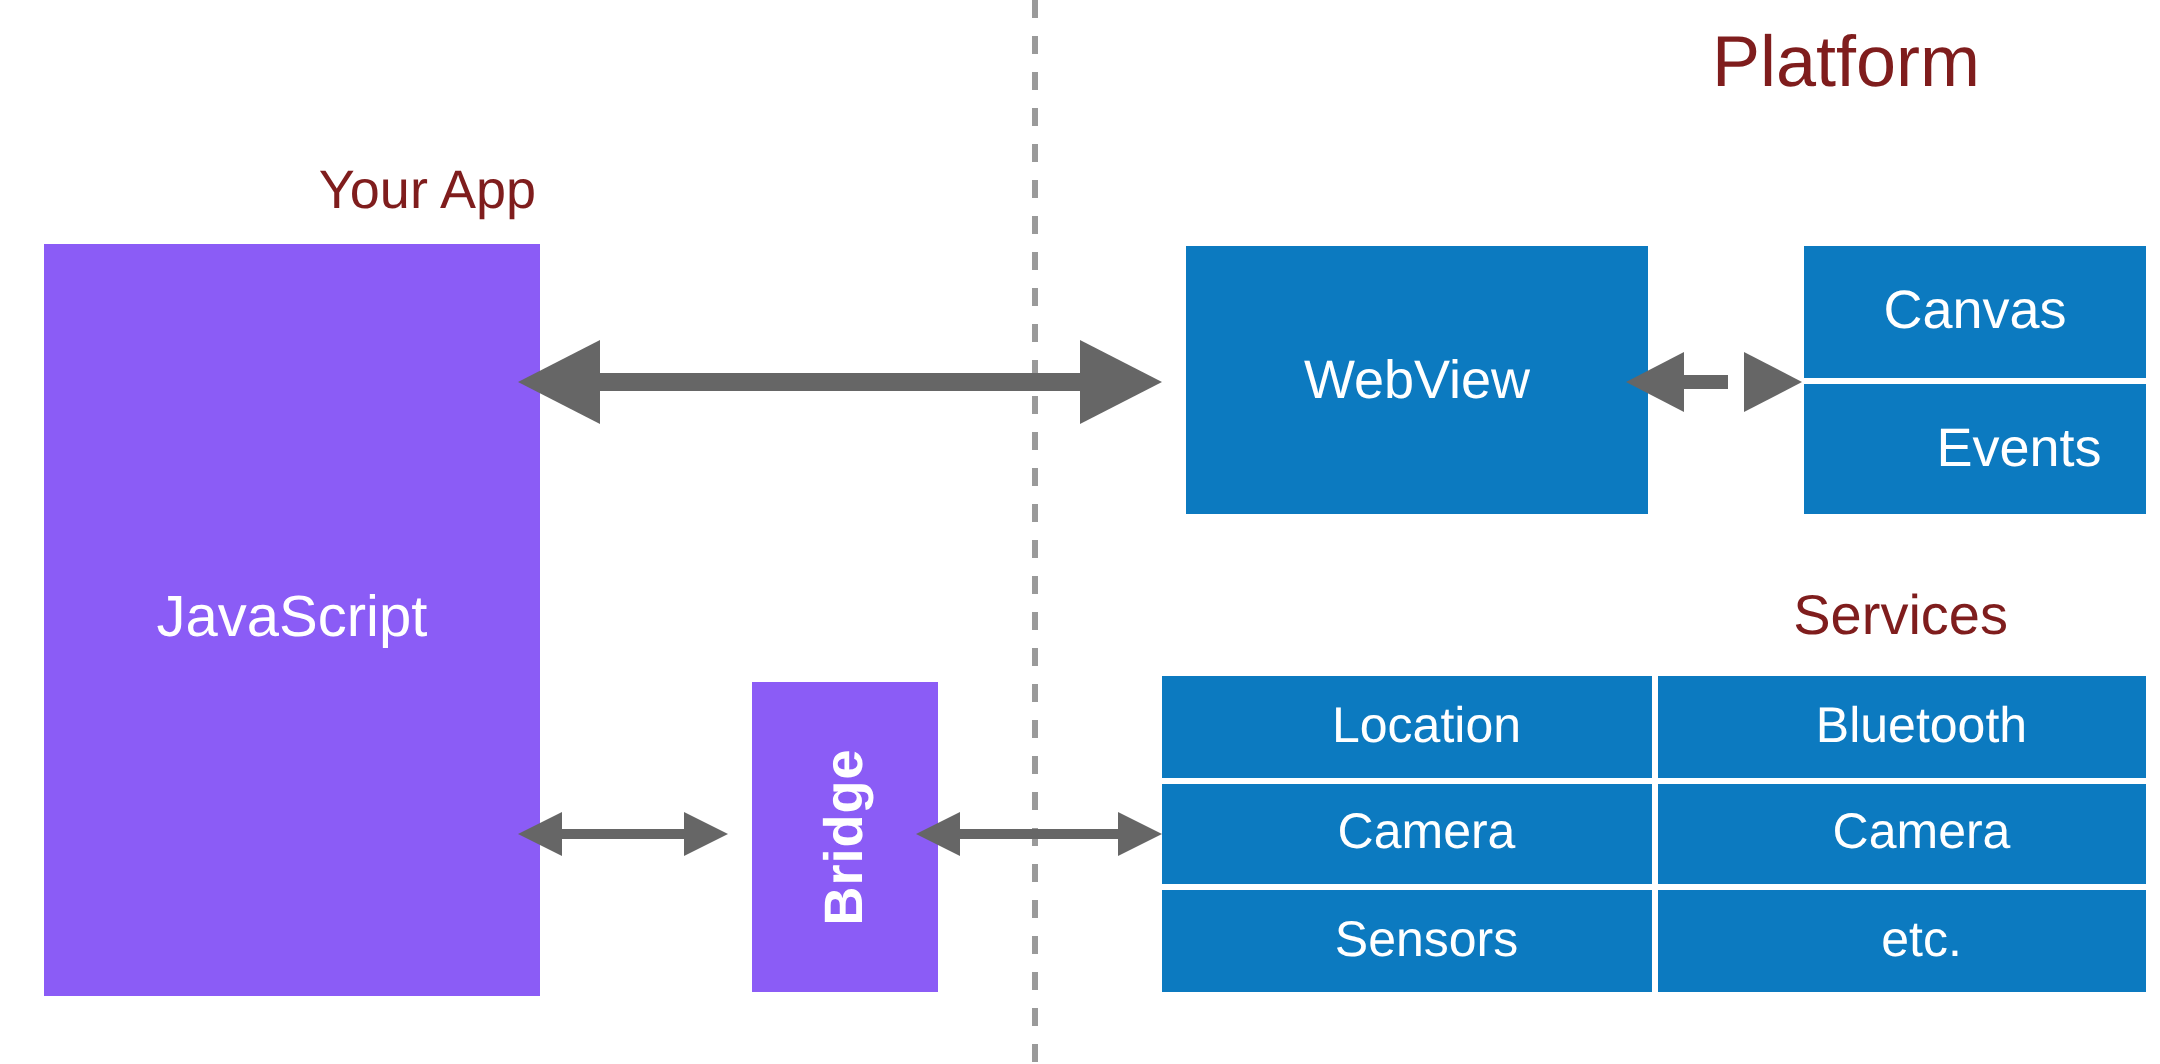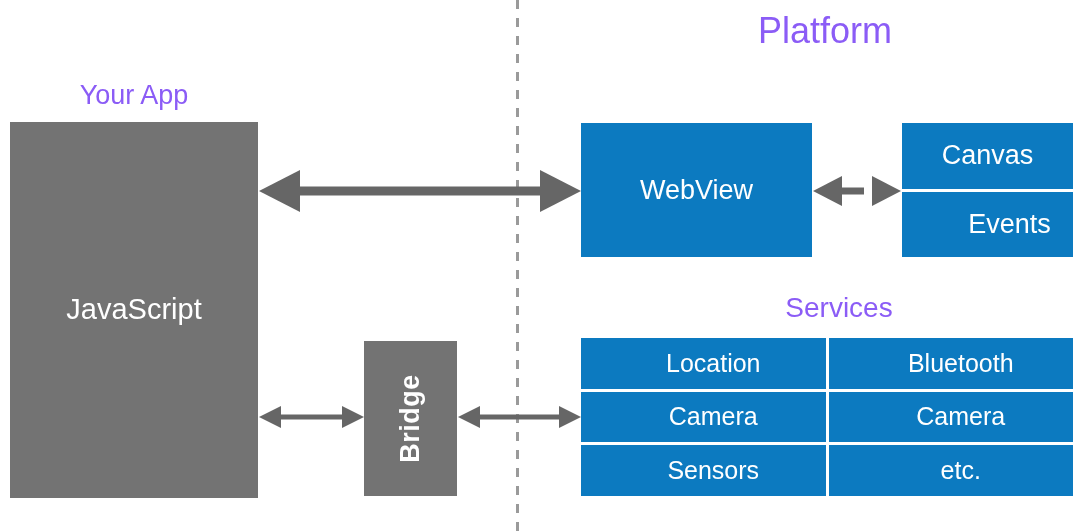--- a/index.html
+++ b/index.html
@@ -14,25 +14,25 @@
     position: relative;
     width: 1080px;
     height: 532px;
     background: #ffffff;
     overflow: hidden;
   }
 
   
   .heading {
     position: absolute;
-    color: #8b5cf6;
+    color: #7f1d1d;
     font-family: "Liberation Sans", sans-serif;
     font-weight: 400;
     white-space: nowrap;
-    text-align: center;
+    text-align: right;
     line-height: 1;
   }
   #your-app-label {
     left: 0;
     top: 82px;
     width: 268px;
     font-size: 27px;
   }
   #platform-label {
     left: 660px;
@@ -51,22 +51,23 @@
   .box {
     position: absolute;
     box-sizing: border-box;
     display: flex;
     align-items: center;
     justify-content: center;
     color: #ffffff;
     font-family: "Liberation Sans", sans-serif;
     font-weight: 400;
     line-height: 1;
-  }
-  .green { background: #737373; justify-content: center; }
+    margin-left: 12px;
+  }
+  .green { background: #8b5cf6; justify-content: center; }
   .blue  { background: #0c7ac0; }
 
   #js-box {
     left: 10px;
     top: 122px;
     width: 248px;
     height: 376px;
     font-size: 29px;
   }
   #js-box .boxlabel {

